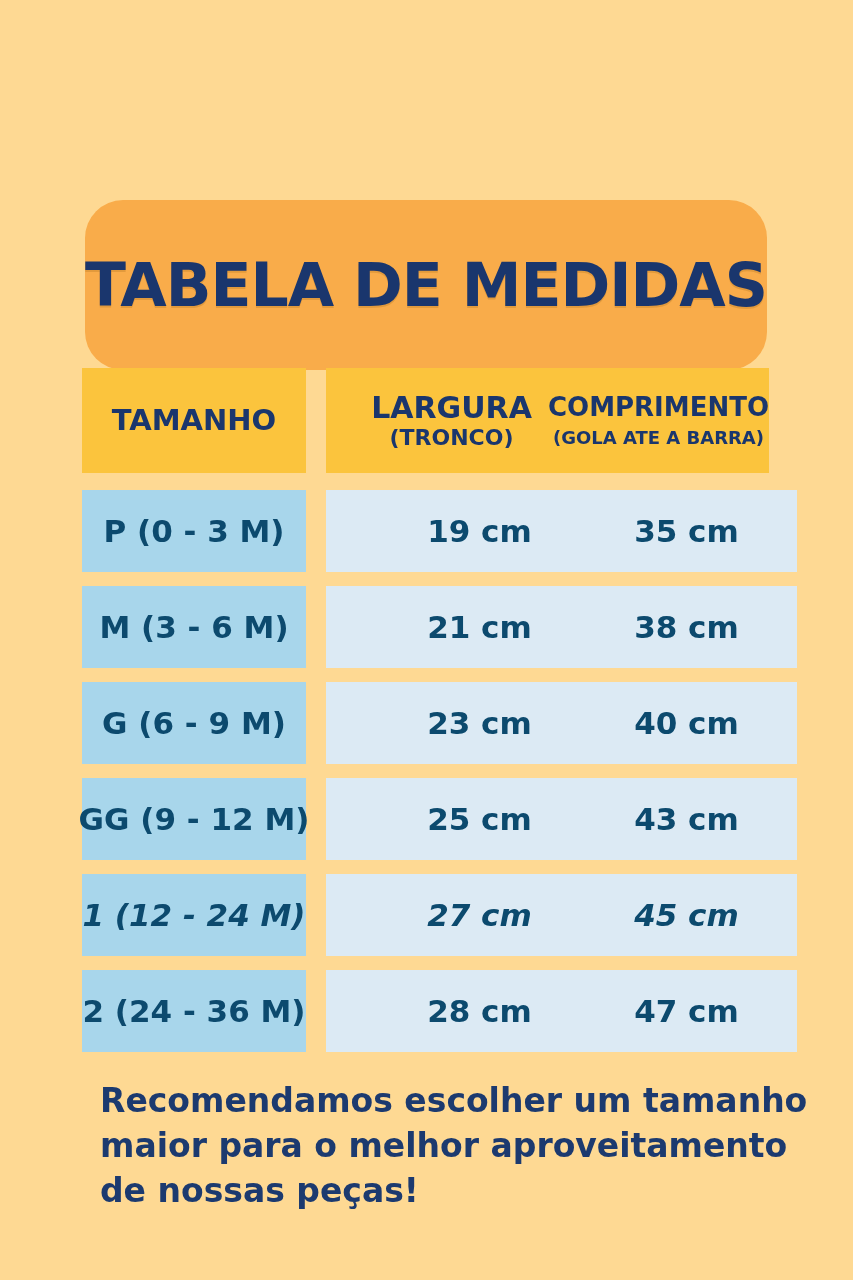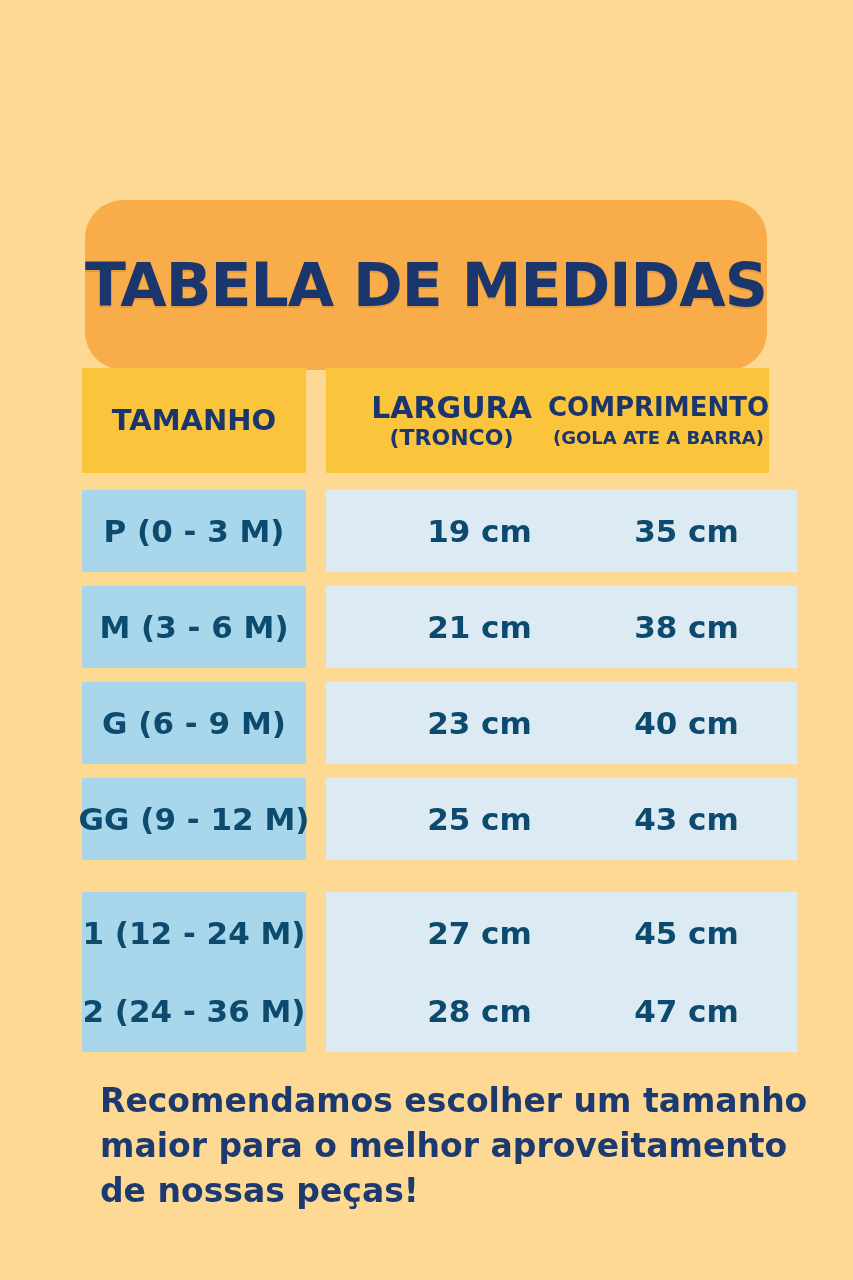--- a/index.html
+++ b/index.html
@@ -74,21 +74,21 @@
     font-weight: bold;
     color: #0c4a6e;
     white-space: nowrap;
   }
   .td.col1 { background: #A8D6EB; }
   .td.col2, .td.col3 { background: #DCEAF4; padding-left: 28px; }
   .row-0 .td { top: 490px; }
   .row-1 .td { top: 586px; }
   .row-2 .td { top: 682px; }
   .row-3 .td { top: 778px; }
-  .row-4 .td { top: 892px; }
+  .row-4 .td { top: 874px; font-style: italic; }
   .row-5 .td { top: 970px; }
   .footer-note {
     position: absolute;
     left: 100px;
     top: 1078px;
     width: 700px;
   }
   .footer-note .line {
     font-size: 33px;
     font-weight: bold;

